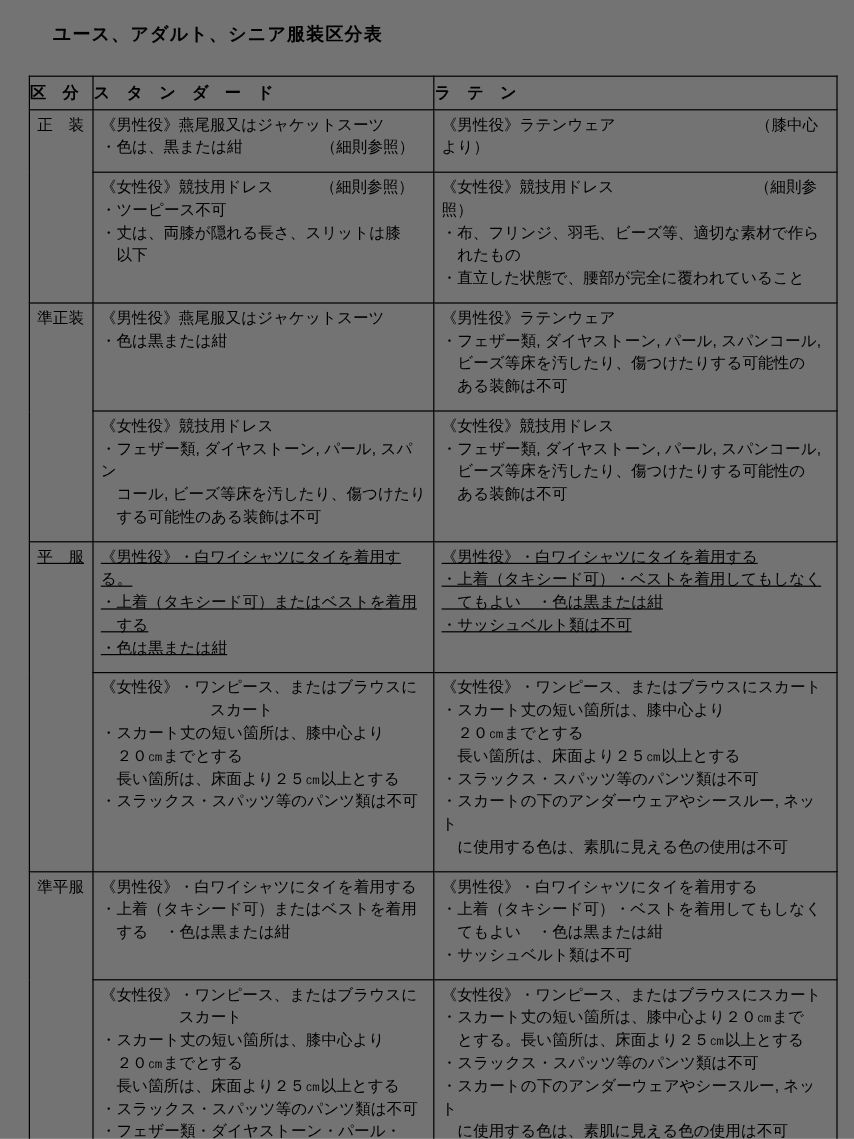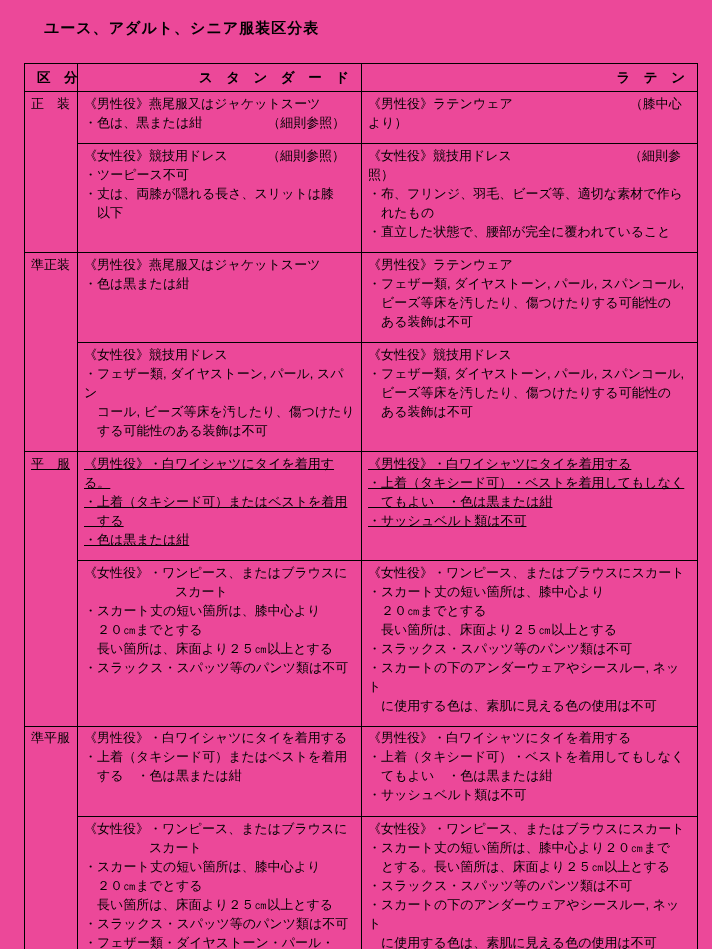--- a/index.html
+++ b/index.html
@@ -1,53 +1,53 @@
 <!DOCTYPE html>
 <html><head>
 <meta charset="utf-8">
 <style>
   html,body{margin:0;padding:0;}
   body{
     width:712px;height:949px;background:#ffffff;color:#000;
     font-family:"Liberation Sans","DejaVu Sans",sans-serif;
     -webkit-font-smoothing:antialiased;
   }
-  .page{position:relative;width:712px;height:949px;background:#ec4899;overflow:hidden;}
+  .page{position:relative;width:712px;height:949px;background:#737373;overflow:hidden;}
   .title{
     position:absolute;left:44px;top:19px;
     font-size:15px;font-weight:bold;letter-spacing:1px;white-space:pre;
   }
   table.dress{
     position:absolute;left:24px;top:63px;width:673px;
     border-collapse:collapse;table-layout:fixed;
   }
   table.dress th,table.dress td{
     border:1.5px solid #000;
     padding:2px 5px 11px 6px;
     font-size:13px;line-height:19px;font-weight:normal;
     vertical-align:top;text-align:left;
     white-space:pre-line;overflow:hidden;
   }
   table.dress thead th{
-    text-align:right;vertical-align:middle;font-weight:bold;
-    font-size:13.5px;padding:2px 12px;white-space:pre;
+    text-align:left;vertical-align:middle;font-weight:bold;
+    font-size:13.5px;padding:2px 0;white-space:pre;
   }
   th.rowlabel{
     text-align:center;vertical-align:middle;
     font-size:13.5px;white-space:pre;padding:0;
   }
   
   tr.hh  {height:28px;}
   tr.r0a {height:42px;}
   tr.r0b {height:82px;}
   tr.r1a {height:79px;}
   tr.r1b {height:84px;margin-left:26px;}
   tr.r2a {height:80px;text-decoration:underline;}
   tr.r2b {height:137px;}
-  tr.r3a {height:85px;font-family:Liberation Mono, monospace;}
+  tr.r3a {height:85px;}
   tr.r3b {height:175px;}
   tr.r4  {height:75px;}
 </style>
 </head>
 <body>
 
 <div class="page">
 
   <div class="title">ユース、アダルト、シニア服装区分表</div>
 

